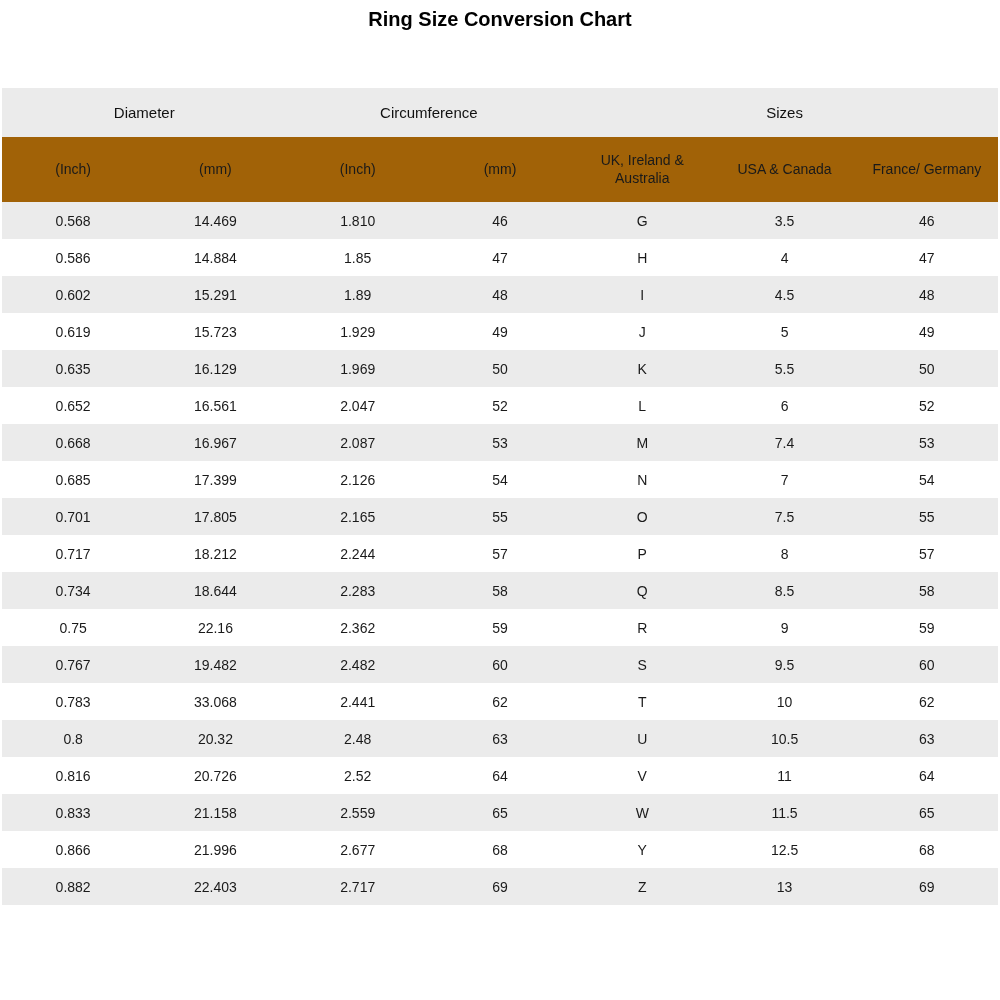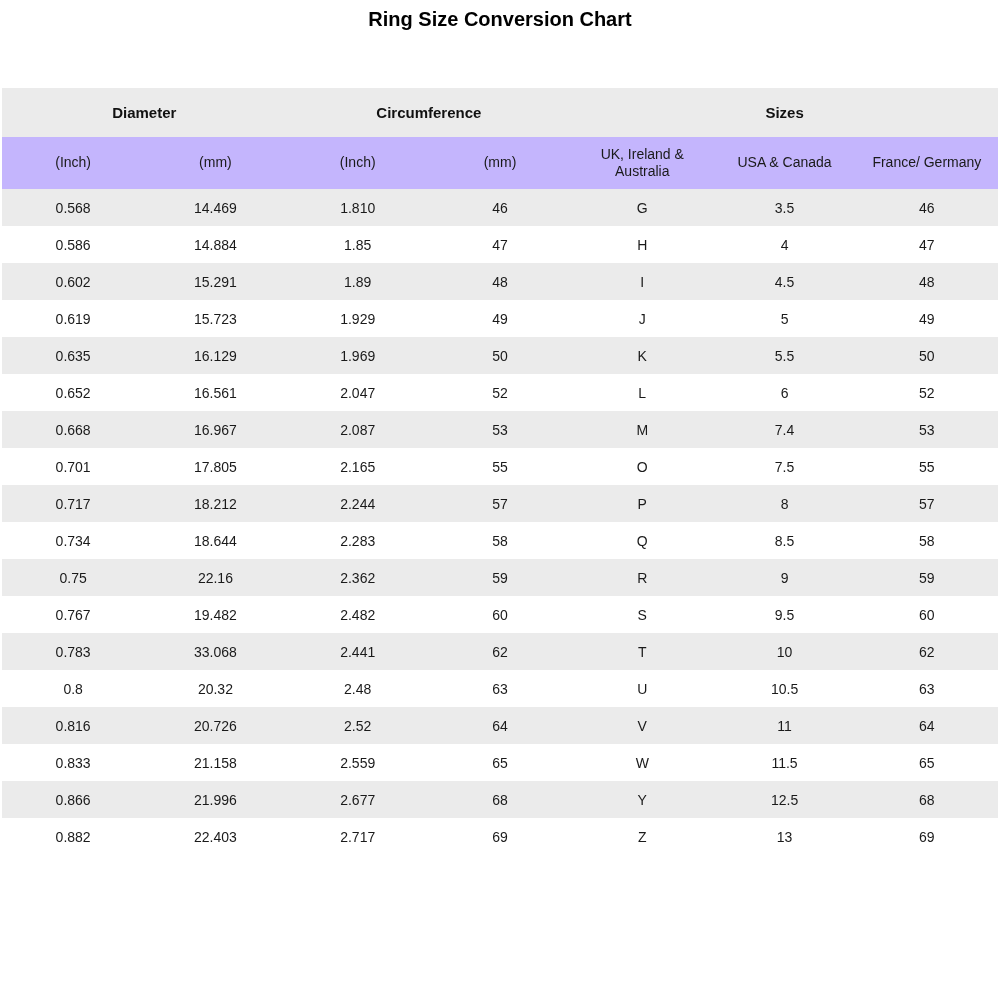--- a/index.html
+++ b/index.html
@@ -16,23 +16,23 @@
     width:996px; margin:44px auto 0;
     border-collapse:collapse; table-layout:fixed;
   }
   .ring-table th, .ring-table td {
     padding:0 6px; text-align:center; vertical-align:middle;
     font-size:14px; font-weight:normal; color:var(--text);
     overflow:hidden;
   }
   tr.group-row { height:49px; }
   tr.group-row th {
-    background:var(--stripe); font-weight:bold; font-size:15px; color:#111;
-  }
-  tr.sub-row { height:52px; background:#c4b5fd; }
+    background:var(--stripe); font-weight:normal; font-size:15px; color:#111;
+  }
+  tr.sub-row { height:65px; background:#a16207; }
   tr.sub-row th { font-size:14px; line-height:1.25; }
   tbody tr { height:37px; background:#fff; }
   tbody tr:nth-child(odd) { background:var(--stripe); }
 </style>
 </head>
 <body>
 
 <div class="page">
   <h1 class="title">Ring Size Conversion Chart</h1>
 
@@ -120,20 +120,29 @@
         <tr>
           <td>0.668</td>
           <td>16.967</td>
           <td>2.087</td>
           <td>53</td>
           <td>M</td>
           <td>7.4</td>
           <td>53</td>
         </tr>
         <tr>
+          <td>0.685</td>
+          <td>17.399</td>
+          <td>2.126</td>
+          <td>54</td>
+          <td>N</td>
+          <td>7</td>
+          <td>54</td>
+        </tr>
+        <tr>
           <td>0.701</td>
           <td>17.805</td>
           <td>2.165</td>
           <td>55</td>
           <td>O</td>
           <td>7.5</td>
           <td>55</td>
         </tr>
         <tr>
           <td>0.717</td>

